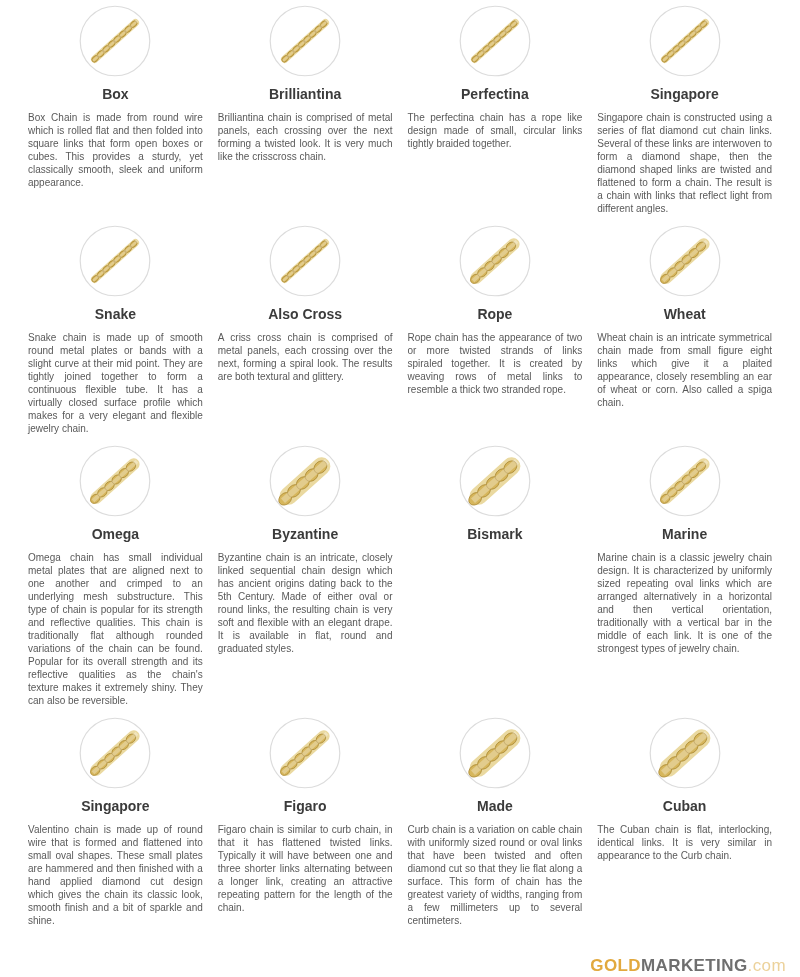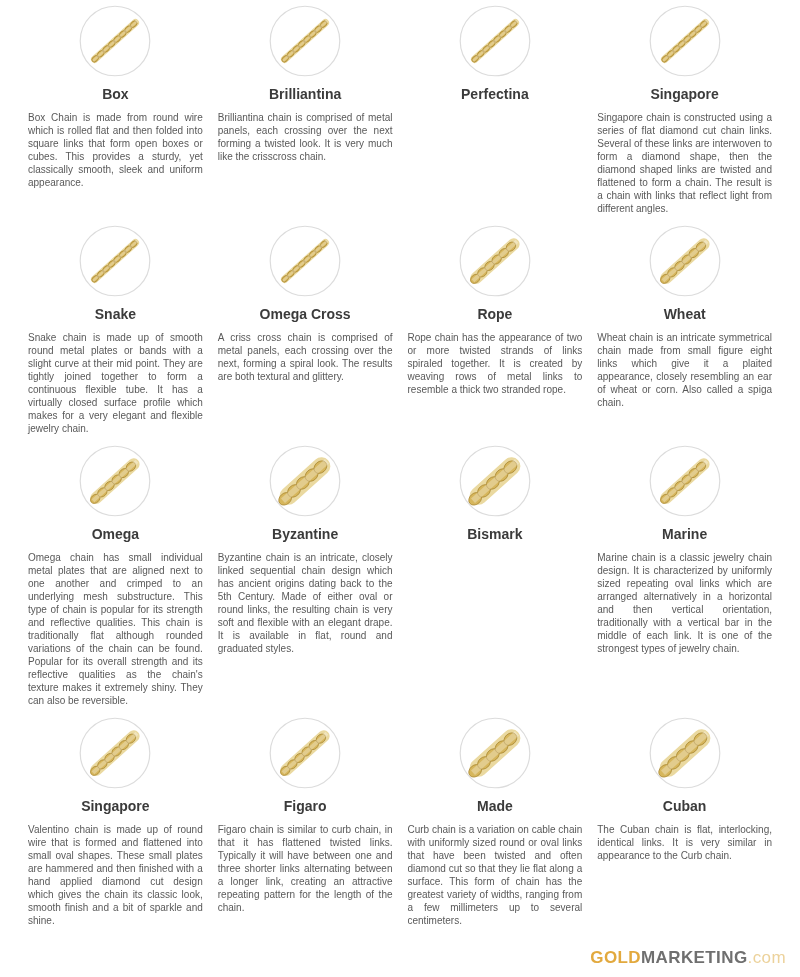--- a/index.html
+++ b/index.html
@@ -41,21 +41,21 @@
   }
   .chain-desc {
     font-size: 10px;
     line-height: 1.3;
     color: #595959;
     text-align: justify;
     margin: 0;
   }
   .footer-brand {
     position: absolute;
-    right: 14px; bottom: 9px;
+    right: 14px; bottom: 1px;
     font-size: 17px;
     font-weight: bold;
     letter-spacing: 0.4px;
     white-space: nowrap;
   }
   .footer-brand .gold-part   { color: #e2a93e; }
   .footer-brand .mid-part    { color: #6f6f6f; }
   .footer-brand .suffix-part { color: #ecd29b; font-weight: normal; }
 </style>
 </head>
@@ -127,20 +127,21 @@
                   <ellipse cx="54" cy="50" rx="5" ry="3.6"></ellipse>
                   <ellipse cx="64" cy="50" rx="5" ry="3.6"></ellipse>
                   <ellipse cx="74" cy="50" rx="5" ry="3.6"></ellipse>
                   <ellipse cx="84" cy="50" rx="5" ry="3.6"></ellipse>
                 </g>
                 <rect x="10" y="48.333333333333336" width="80" height="3.3333333333333335" fill="#ffffff" opacity="0.3"></rect>
               </g>
             </svg>
           </div>
         <h3 class="chain-name">Perfectina</h3>
+        <p class="chain-desc">The perfectina chain has a rope like design made of small, circular links tightly braided together.</p>
       </div>
       <div class="cell">
         <div class="photo">
             <svg viewBox="0 0 100 100" xmlns="http://www.w3.org/2000/svg" aria-hidden="true">
               <circle cx="50" cy="50" r="47" fill="#ffffff" stroke="#dcdcdc" stroke-width="1.6"></circle>
               <g transform="rotate(-42 50 50)">
                 <rect x="8" y="45" width="84" height="10" rx="5" fill="#ead9a0"></rect>
                 <g fill="#d6b65c" stroke="#a8852f" stroke-width="1">
                   <ellipse cx="14" cy="50" rx="5" ry="3.6"></ellipse>
                   <ellipse cx="24" cy="50" rx="5" ry="3.6"></ellipse>
@@ -197,21 +198,21 @@
                   <ellipse cx="44" cy="50" rx="5" ry="3.6"></ellipse>
                   <ellipse cx="54" cy="50" rx="5" ry="3.6"></ellipse>
                   <ellipse cx="64" cy="50" rx="5" ry="3.6"></ellipse>
                   <ellipse cx="74" cy="50" rx="5" ry="3.6"></ellipse>
                   <ellipse cx="84" cy="50" rx="5" ry="3.6"></ellipse>
                 </g>
                 <rect x="10" y="48.333333333333336" width="80" height="3.3333333333333335" fill="#ffffff" opacity="0.3"></rect>
               </g>
             </svg>
           </div>
-        <h3 class="chain-name">Omega Cross</h3>
+        <h3 class="chain-name">Also Cross</h3>
         <p class="chain-desc">A criss cross chain is comprised of metal panels, each crossing over the next, forming a spiral look. The results are both textural and glittery.</p>
       </div>
       <div class="cell">
         <div class="photo">
             <svg viewBox="0 0 100 100" xmlns="http://www.w3.org/2000/svg" aria-hidden="true">
               <circle cx="50" cy="50" r="47" fill="#ffffff" stroke="#dcdcdc" stroke-width="1.6"></circle>
               <g transform="rotate(-42 50 50)">
                 <rect x="8" y="42" width="84" height="16" rx="8" fill="#ead9a0"></rect>
                 <g fill="#d6b65c" stroke="#a8852f" stroke-width="1">
                   <ellipse cx="14" cy="50" rx="7" ry="5.4"></ellipse>

